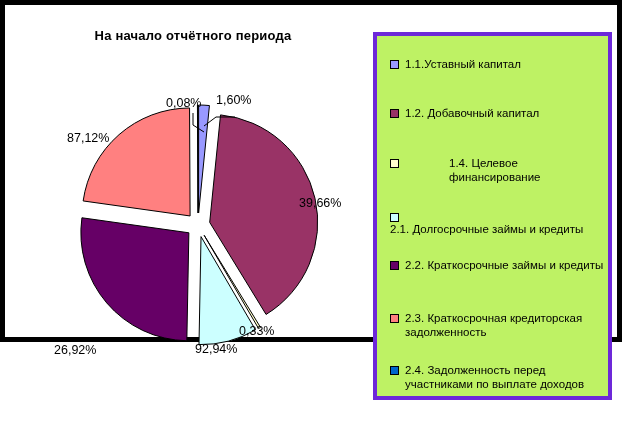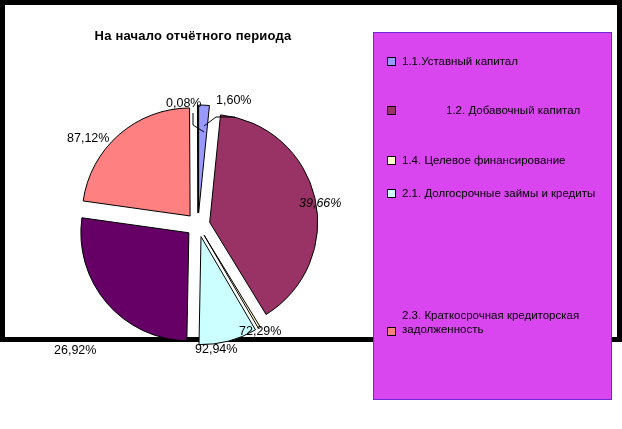--- a/index.html
+++ b/index.html
@@ -50,22 +50,22 @@
     color: #000000;
     white-space: nowrap;
   }
   #legend-box {
     position: absolute;
     left: 368px;
     top: 27px;
     width: 239px;
     height: 368px;
     box-sizing: border-box;
-    border: 1px solid #6d28d9;
-    background: #d946ef;
+    border: 4px solid #6d28d9;
+    background: #bef264;
   }
   .legend-item {
     position: absolute;
     display: flex;
     align-items: flex-start;
     left: 13px;
     width: 220px;
   }
   .legend-swatch {
     width: 9px;
@@ -103,42 +103,50 @@
         </g>
       <g id="leader-lines">
         <polyline points="188,108 188,120 199,127" fill="none" stroke="#000000" stroke-width="1"></polyline>
         <polyline points="230,112 211,112 199,121" fill="none" stroke="#000000" stroke-width="1"></polyline>
       </g>
     </svg>
 
     <div class="slice-label" style="left:161px; top:91px;">0,08%</div>
     <div class="slice-label" style="left:211px; top:88px;">1,60%</div>
     <div class="slice-label" style="left:62px; top:126px;">87,12%</div>
-    <div class="slice-label" style="left:294px; top:191px;font-style:italic;">39,66%</div>
+    <div class="slice-label" style="left:294px; top:191px;">39,66%</div>
     <div class="slice-label" style="left:49px; top:306px;margin-top:32px;">26,92%</div>
-    <div class="slice-label" style="left:234px; top:319px;">72,29%</div>
+    <div class="slice-label" style="left:234px; top:319px;">0,33%</div>
     <div class="slice-label" style="left:190px; top:337px;">92,94%</div>
   </div>
 
   <div id="legend-box">
       <div class="legend-item" style="top: 21px;">
         <span class="legend-swatch" style="background: rgb(153, 153, 255);"></span>
         <span class="legend-label">1.1.Уставный капитал</span>
       </div>
-      <div class="legend-item" style="top: 70px; gap: 44px;">
+      <div class="legend-item" style="top: 70px;">
         <span class="legend-swatch" style="background: rgb(153, 51, 102);"></span>
         <span class="legend-label">1.2. Добавочный капитал</span>
       </div>
-      <div class="legend-item" style="top: 120px;">
+      <div class="legend-item" style="top: 120px; gap: 44px;">
         <span class="legend-swatch" style="background: rgb(255, 255, 204);"></span>
         <span class="legend-label">1.4. Целевое финансирование</span>
       </div>
-      <div class="legend-item" style="top: 153px;">
+      <div class="legend-item" style="top: 174px; flex-direction: column;">
         <span class="legend-swatch" style="background: rgb(204, 255, 255);"></span>
         <span class="legend-label">2.1. Долгосрочные займы и кредиты</span>
       </div>
-      <div class="legend-item" style="top: 275px; align-items: flex-end;">
+      <div class="legend-item" style="top: 222px;">
+        <span class="legend-swatch" style="background: rgb(102, 0, 102);"></span>
+        <span class="legend-label">2.2. Краткосрочные займы и кредиты</span>
+      </div>
+      <div class="legend-item" style="top: 275px;">
         <span class="legend-swatch" style="background: rgb(255, 128, 128);"></span>
         <span class="legend-label">2.3. Краткосрочная кредиторская задолженность</span>
+      </div>
+      <div class="legend-item" style="top: 327px;">
+        <span class="legend-swatch" style="background: rgb(0, 102, 204);"></span>
+        <span class="legend-label">2.4. Задолженность перед участниками по выплате доходов</span>
       </div>
     </div>
 
 </div>
 
 </body></html>

